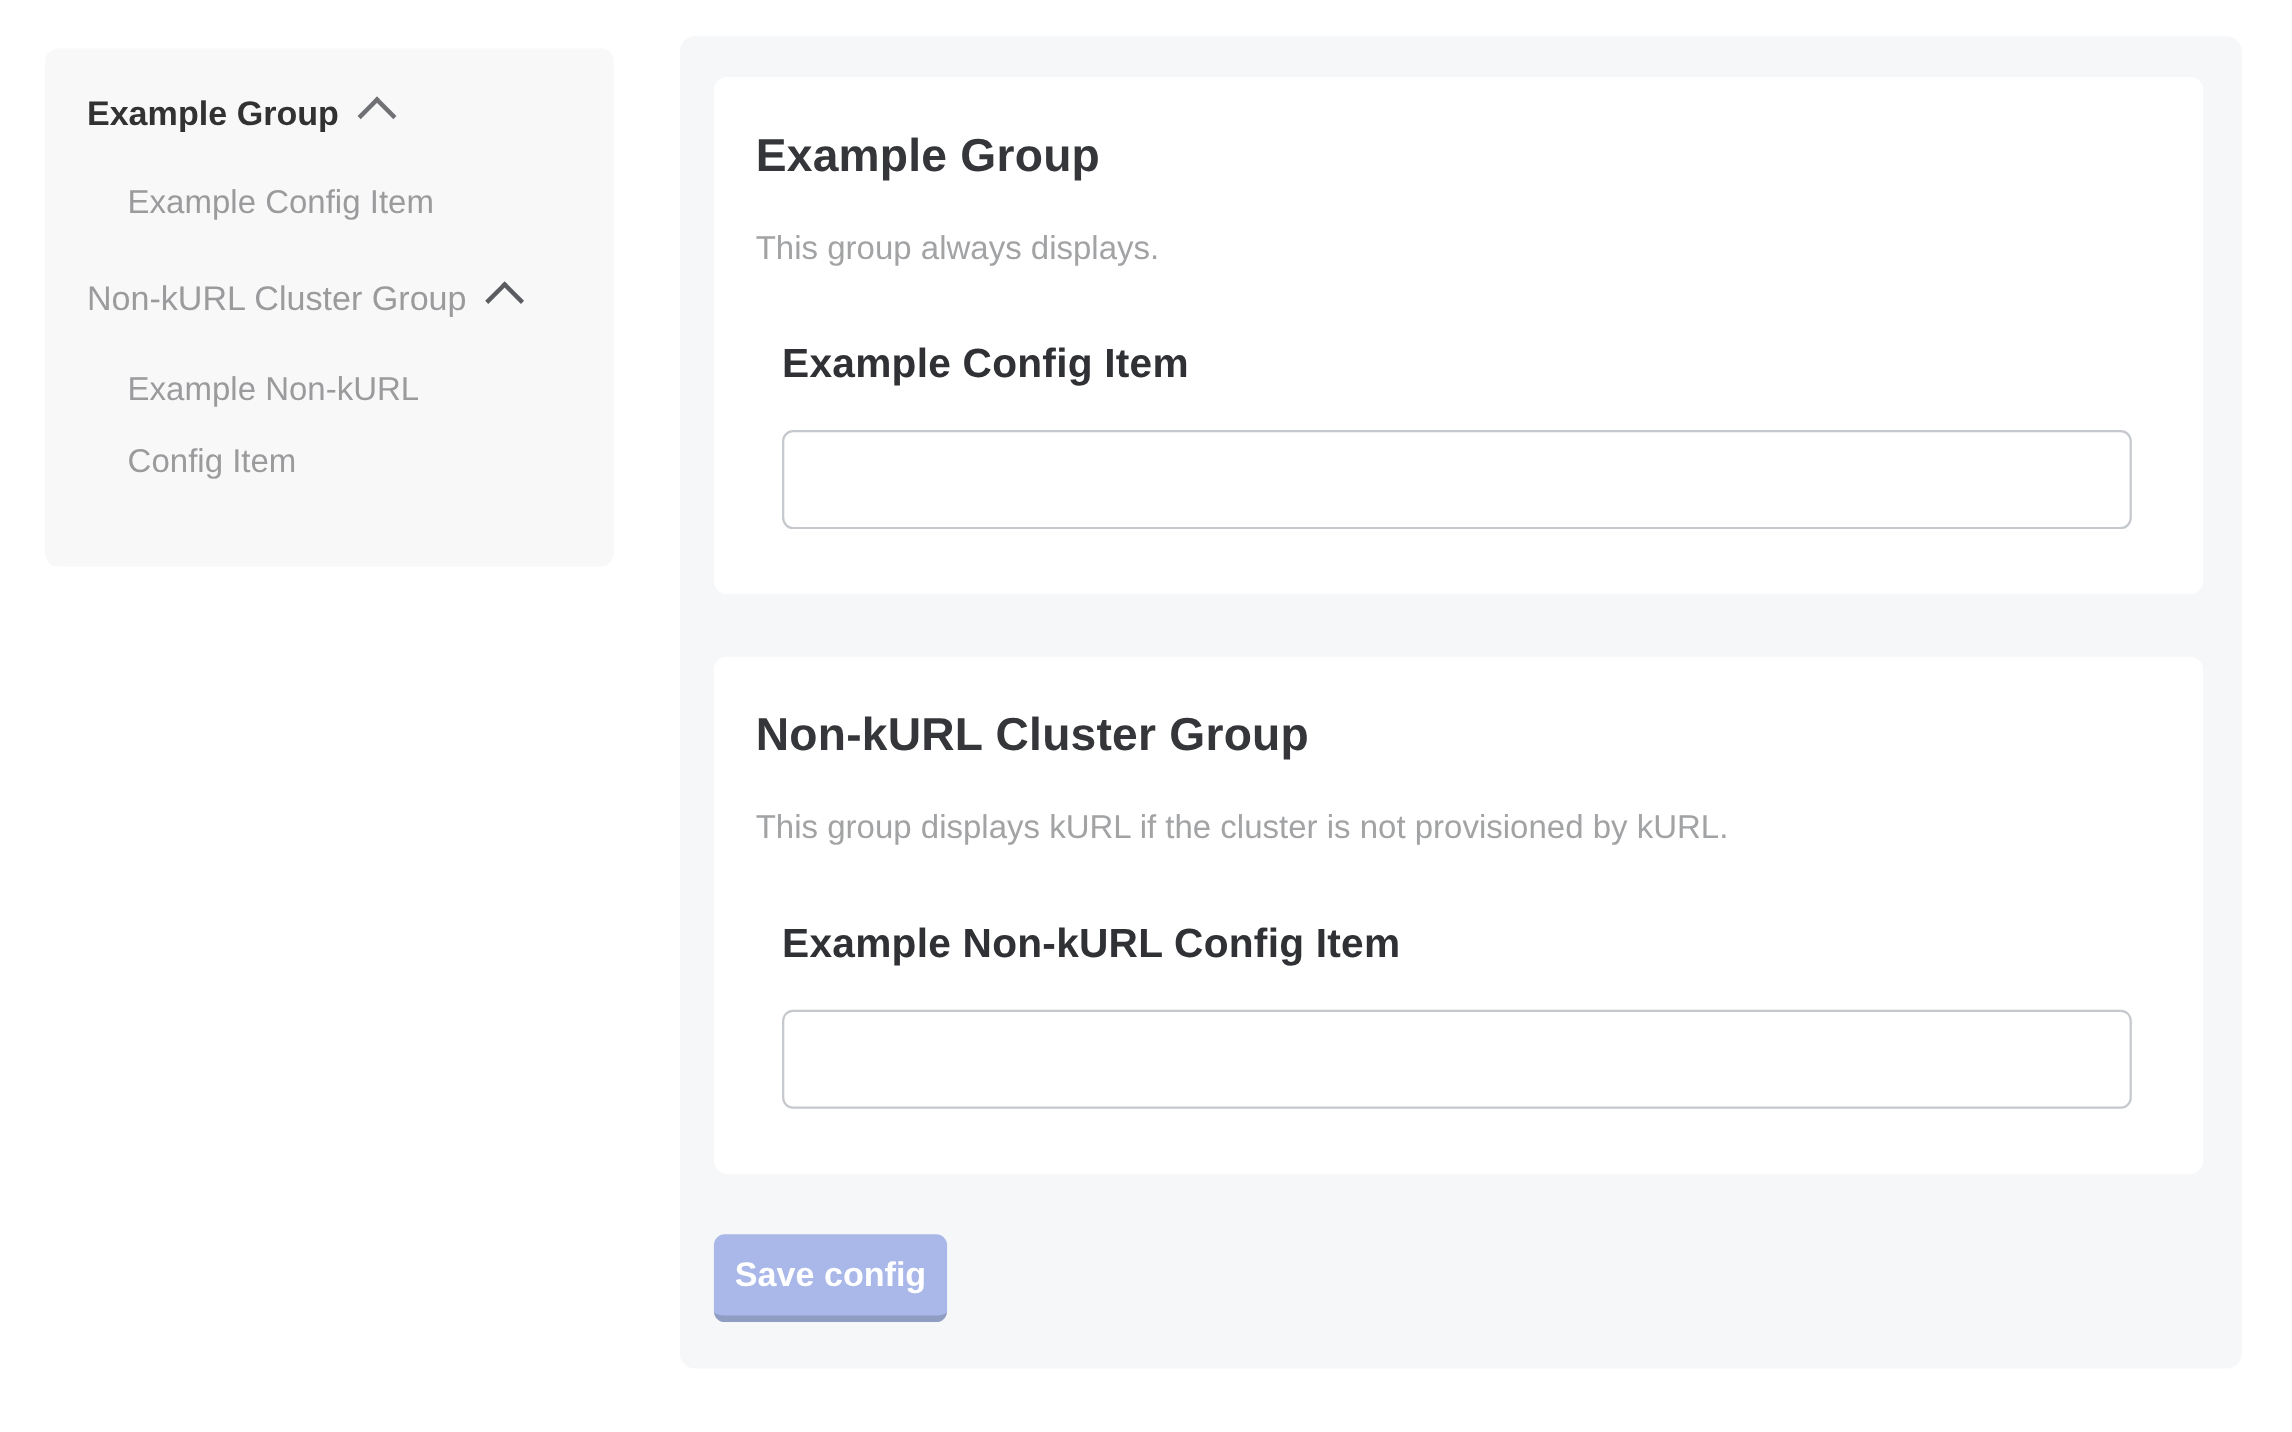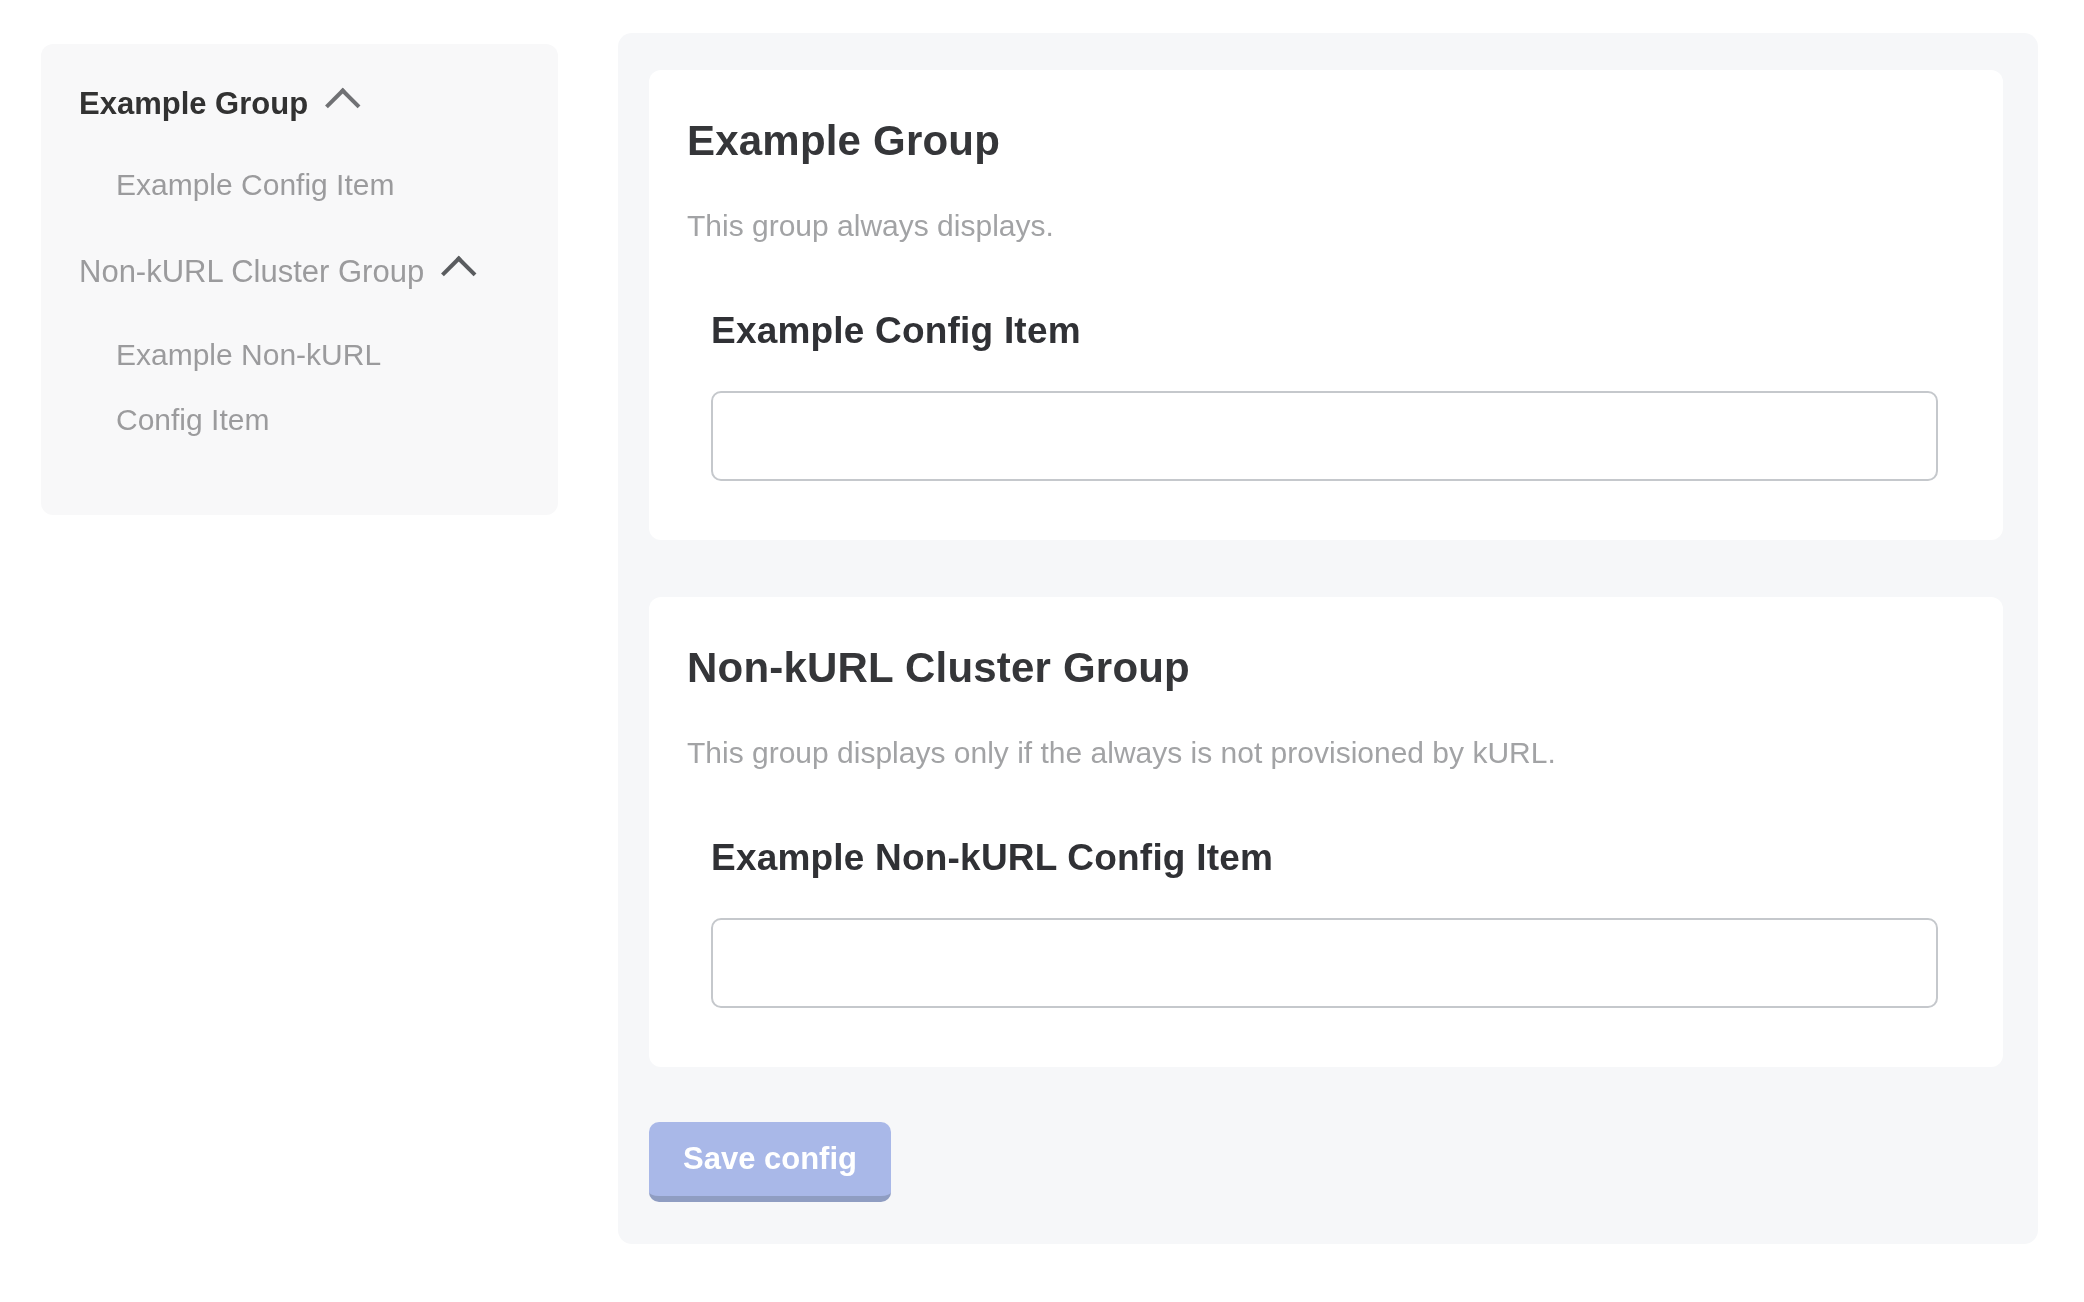--- a/index.html
+++ b/index.html
@@ -107,21 +107,21 @@
     outline: none;
     font-size: 32px;
     padding: 0 22px;
     color: #333;
   }
 
   
   .save-btn {
     display: block;
     margin-top: 55px;
-    width: 242px;
+    width: 212px;
     height: 80px;
     background: #a9b8e8;
     border: none;
     border-bottom: 6px solid #8f9dc2;
     border-radius: 10px;
     color: #ffffff;
     font-family: "Liberation Sans", "DejaVu Sans", sans-serif;
     font-size: 31px;
     font-weight: bold;
     cursor: pointer;
@@ -147,21 +147,21 @@
     <h3>Example Group</h3>
     <p class="desc">This group always displays.</p>
     <div class="field">
       <label>Example Config Item</label>
       <input type="text" value="" style="">
     </div>
   </section>
 
   <section class="card">
     <h3>Non-kURL Cluster Group</h3>
-    <p class="desc">This group displays only if the always is not provisioned by kURL.</p>
+    <p class="desc">This group displays kURL if the cluster is not provisioned by kURL.</p>
     <div class="field">
       <label>Example Non-kURL Config Item</label>
       <input type="text" value="" style="">
     </div>
   </section>
 
   <button class="save-btn">Save config</button>
 
 </main>
 

